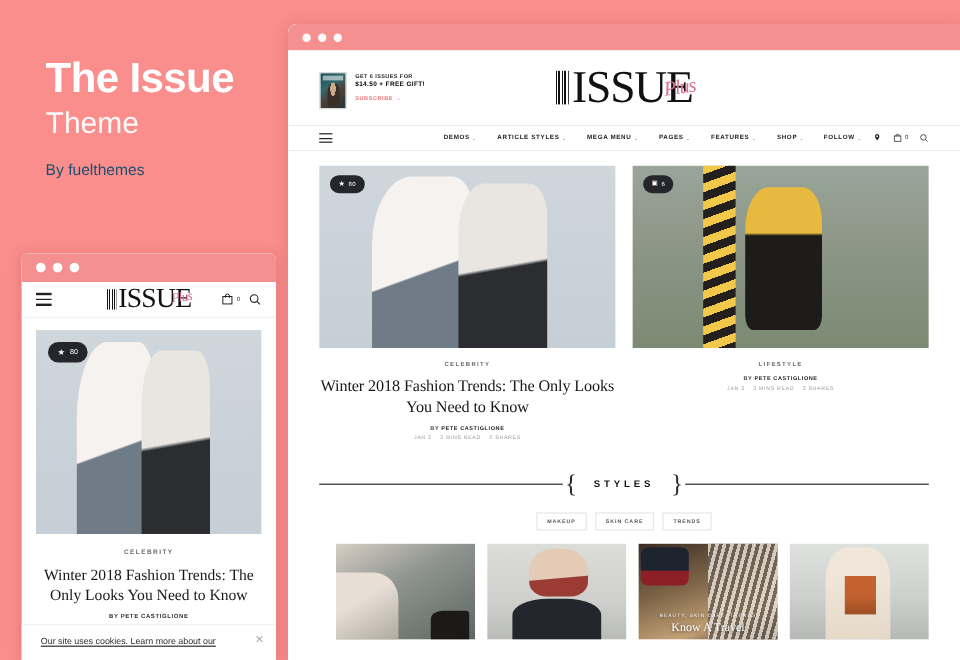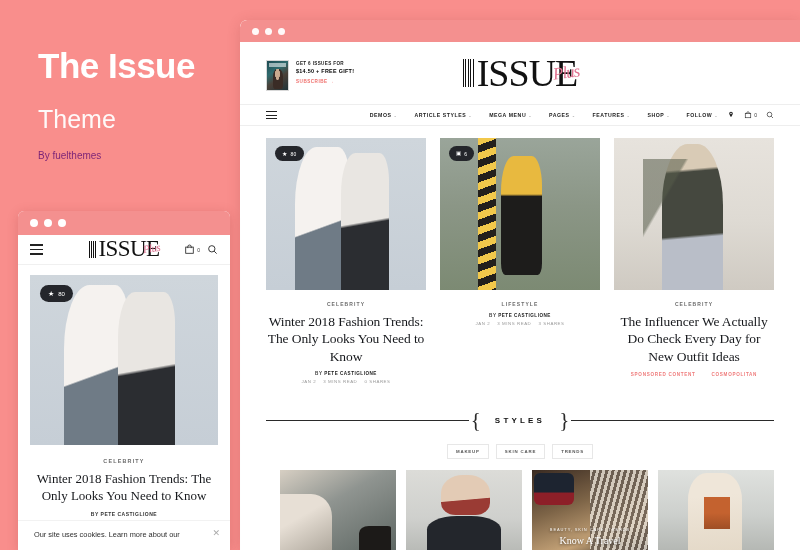--- a/index.html
+++ b/index.html
@@ -14,25 +14,25 @@
   .promo {
     position: absolute; left: 38px; top: 48px; width: 200px;
   }
   .promo-title {
     font-size: 35px; font-weight: bold; color: #ffffff;
     letter-spacing: -0.5px; line-height: 1.05;
     font-family: "Liberation Sans", sans-serif;
   }
   .promo-sub {
     font-size: 25px; color: #ffffff; font-weight: 300;
-    margin-top: 20px; opacity: .95;
+    margin-top: 4px; opacity: .95;
     font-family: "Liberation Sans", sans-serif;
   }
   .promo-by {
-    font-size: 10px; color: #701a75; margin-top: 16px; opacity: .92;
+    font-size: 13px; color: #0c4a6e; margin-top: 16px; opacity: .92;
   }
 
   
   .desktop {
     position: absolute; left: 240px; top: 20px;
     width: 560px; height: 530px;
     background: #ffffff;
     border-radius: 7px 0 0 0;
     overflow: hidden;
     box-shadow: 0 2px 14px rgba(120,30,30,.16);
@@ -254,21 +254,21 @@
     line-height: 1.3; color: #16181c; margin-top: 7px; padding: 0 10px;
   }
   .m-by {
     text-align: center; font-size: 5px; letter-spacing: .5px; color: #333;
     font-weight: bold; margin-top: 6px;
   }
   .m-cookie {
     position: absolute; left: 0; right: 0; bottom: 0; background: #fff;
     padding: 8px 16px 10px 16px; border-top: 1px solid #f2f2f2;
   }
-  .m-cookie p { font-size: 7.4px; line-height: 1.5; color: #2e2e2e; }
+  .m-cookie p { font-size: 7.4px; line-height: 1.5; color: #2e2e2e; text-decoration: underline; }
   .m-cookie .x {
     position: absolute; right: 10px; top: 7px; font-size: 9px; color: #aaa;
   }
 
   
   .ph { width: 100%; height: 100%; }
   .ph1 { background:
       linear-gradient(180deg,#cfd6dc 0%,#c6ced6 100%); position: relative; }
   .ph1::before { content:""; position:absolute; left:18%; top:6%; width:34%; height:94%;
       background: linear-gradient(160deg,#f5f2ef 0 55%,#6f7b86 56% 100%); border-radius: 40% 20% 0 0; }
@@ -446,31 +446,20 @@
           <span>BY</span>
           <b>PETE CASTIGLIONE</b>
         </div>
         <div class="fmeta">
           <span>JAN 2</span>&nbsp;&nbsp;&nbsp;
           <span>3 MINS READ</span>&nbsp;&nbsp;&nbsp;
           <span>3 SHARES</span>
         </div>
       </div>
 
-      <div class="fcard">
-        <div class="fthumb">
-          <div class="ph ph3"></div>
-        </div>
-        <div class="fcat">CELEBRITY</div>
-        <div class="ftitle">The Influencer We Actually Do Check Every Day for New Outfit Ideas</div>
-        <div class="fsponsor">
-          <span>SPONSORED CONTENT</span>
-          <span>COSMOPOLITAN</span>
-        </div>
-      </div>
 
     </div>
 
     <div class="sec-head">
       <div class="rule"></div>
       <div class="brace">{</div>
       <div class="sec-title">STYLES</div>
       <div class="brace">}</div>
       <div class="rule"></div>
     </div>

